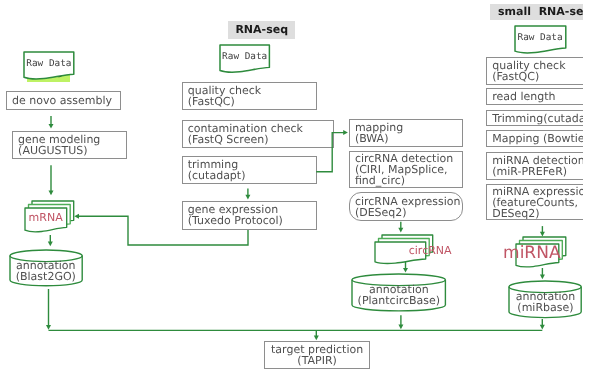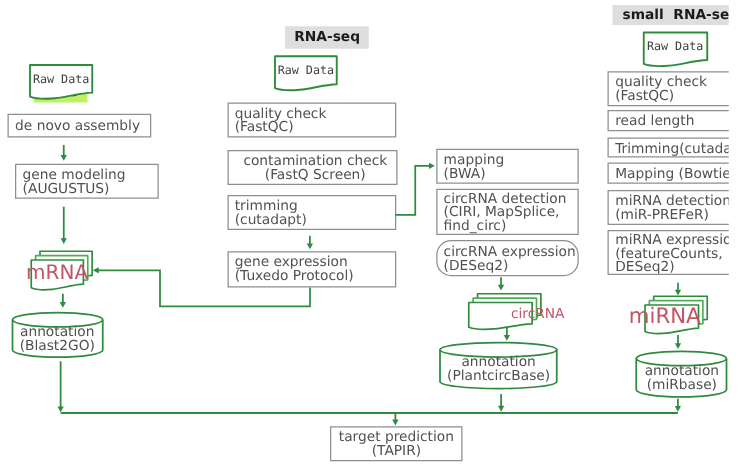--- a/index.html
+++ b/index.html
@@ -38,21 +38,21 @@
       <div class="ln">de novo assembly</div>
     </div>
     <div class="pbox" style="left:12px;top:130.6px;width:115.2px;height:28.8px;border-color:#8e8e8e;color:#505050;">
       <div class="ln">gene modeling</div>
       <div class="ln">(AUGUSTUS)</div>
     </div>
     <div class="pbox" style="left:181.7px;top:81.5px;width:135px;height:28.2px;border-color:#8e8e8e;color:#505050;">
       <div class="ln">quality check</div>
       <div class="ln">(FastQC)</div>
     </div>
-    <div class="pbox" style="left:181.7px;top:120.3px;width:136px;height:28.2px;border-color:#8e8e8e;color:#505050;text-align:center;">
+    <div class="pbox" style="left:181.7px;top:120.3px;width:152px;height:28.2px;border-color:#8e8e8e;color:#505050;">
       <div class="ln">contamination check</div>
       <div class="ln">(FastQ Screen)</div>
     </div>
     <div class="pbox" style="left:181.7px;top:155.8px;width:135px;height:28.2px;border-color:#8e8e8e;color:#505050;">
       <div class="ln">trimming</div>
       <div class="ln">(cutadapt)</div>
     </div>
     <div class="pbox" style="left:181.7px;top:201.3px;width:135px;height:28.3px;border-color:#8e8e8e;color:#505050;">
       <div class="ln">gene expression</div>
       <div class="ln">(Tuxedo Protocol)</div>
@@ -112,21 +112,21 @@
       <path d="M 3 3 L 53.8 3 L 53.8 25.043999999999997 C 42.624 25.593999999999998 33.48 28.543999999999997 23.32 29.493999999999996 C 15.191999999999998 30.243999999999996 8.08 30.043999999999997 3 28.144 Z" fill="#fff" stroke="#2e8b3d" stroke-width="1.5" stroke-linejoin="round"></path>
     </svg>
     <div class="shapetext" style="left:514.7px;top:26.400000000000002px;width:50.8px;height:22.043999999999997px;color:#3f3f3f;font-size:9.4px;line-height:10px;font-family:&quot;DejaVu Sans Mono&quot;,monospace;">
       <div class="ln">Raw Data</div>
     </div>
     <svg class="shape" width="54.7" height="36.2" style="left:21.8px;top:197.8px;">
       <path d="M 10 3 L 51.7 3 L 51.7 22.372 C 42.526 22.872 35.019999999999996 25.572 26.680000000000003 26.472 C 20.008000000000003 27.172 14.170000000000002 26.972 10 25.172 Z" fill="#fff" stroke="#2e8b3d" stroke-width="1.35" stroke-linejoin="round"></path>
       <path d="M 6.5 6.5 L 48.2 6.5 L 48.2 25.872 C 39.026 26.372 31.52 29.072 23.180000000000003 29.972 C 16.508000000000003 30.672 10.670000000000002 30.472 6.5 28.672 Z" fill="#fff" stroke="#4fae57" stroke-width="1.35" stroke-linejoin="round"></path>
       <path d="M 3 10 L 44.7 10 L 44.7 29.372 C 35.526 29.872 28.02 32.572 19.680000000000003 33.472 C 13.008000000000001 34.172 7.170000000000001 33.972 3 32.172 Z" fill="#fff" stroke="#2e8b3d" stroke-width="1.35" stroke-linejoin="round"></path>
     </svg>
-    <div class="shapetext" style="left:24.8px;top:207.8px;width:41.7px;height:19.372px;color:#c05565;font-size:16px;">
+    <div class="shapetext" style="left:24.8px;top:207.8px;width:41.7px;height:19.372px;color:#c05565;font-size:11px;">
       <div class="ln">mRNA</div>
     </div>
     <svg class="shape" width="63.7" height="33.4" style="left:371.7px;top:231.5px;">
       <path d="M 10 3 L 60.7 3 L 60.7 20.034 C 49.54600000000001 20.534 40.42 23.233999999999998 30.28 24.134 C 22.168 24.834 15.07 24.634 10 22.834 Z" fill="#fff" stroke="#2e8b3d" stroke-width="1.35" stroke-linejoin="round"></path>
       <path d="M 6.5 6.5 L 57.2 6.5 L 57.2 23.534 C 46.04600000000001 24.034 36.92 26.733999999999998 26.78 27.634 C 18.668 28.334 11.57 28.134 6.5 26.334 Z" fill="#fff" stroke="#4fae57" stroke-width="1.35" stroke-linejoin="round"></path>
       <path d="M 3 10 L 53.7 10 L 53.7 27.034 C 42.54600000000001 27.534 33.42 30.233999999999998 23.28 31.134 C 15.168000000000001 31.834 8.07 31.634 3 29.834 Z" fill="#fff" stroke="#2e8b3d" stroke-width="1.35" stroke-linejoin="round"></path>
     </svg>
     <div class="shapetext" style="left:374.7px;top:241.5px;width:71px;height:17.034px;color:#c05565;font-size:11px;padding-left:20px;">
       <div class="ln">circRNA</div>
     </div>

